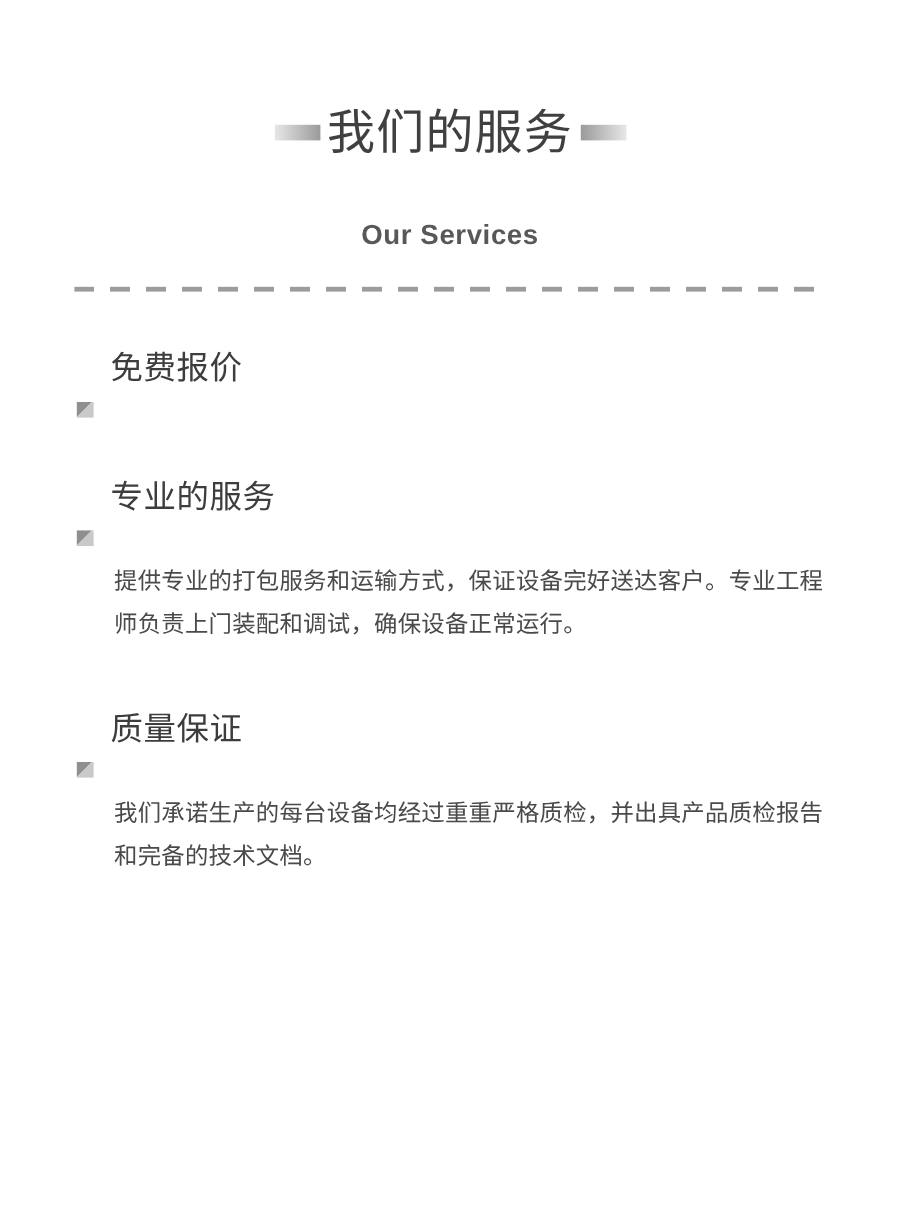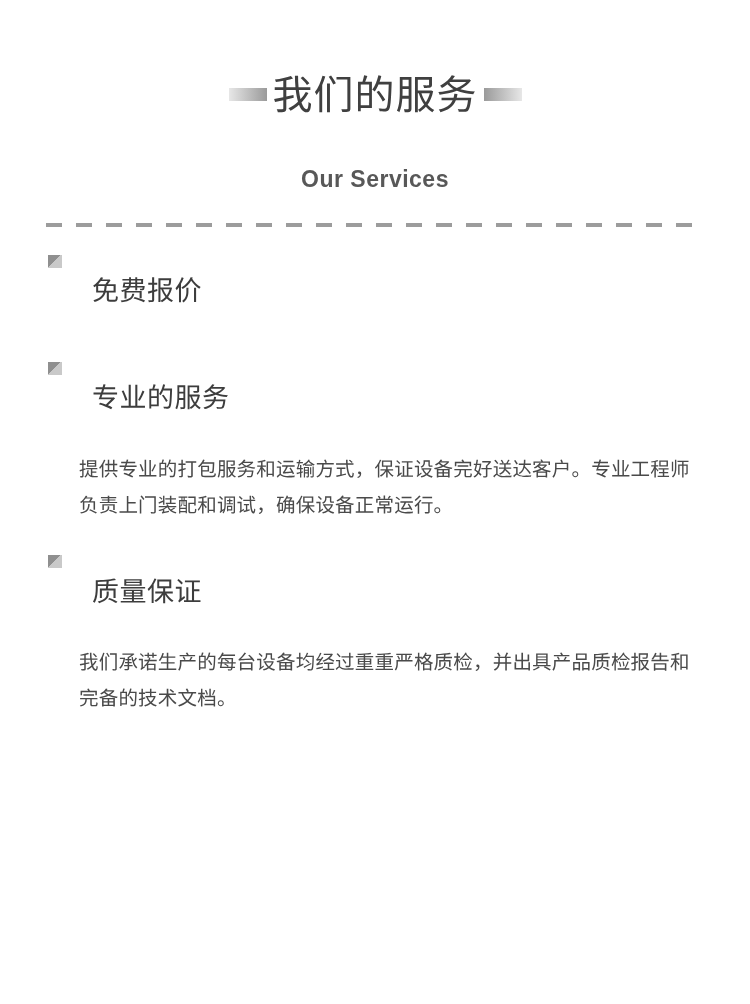--- a/index.html
+++ b/index.html
@@ -12,21 +12,21 @@
     width: 750px;
     height: 1004px;
     font-family: "Liberation Sans", "DejaVu Sans", sans-serif;
     color: #3a3a3a;
     overflow: hidden;
   }
   .page {
     width: 750px;
     height: 1004px;
     box-sizing: border-box;
-    padding: 0;
+    padding: 16px;
     position: relative;
   }
 
   
   .header {
     padding-top: 48px;
     text-align: center;
   }
   .title-wrap {
     display: inline-flex;
@@ -82,22 +82,22 @@
     padding: 0 48px 0 48px;
   }
   .section {
     margin-bottom: 30px;
   }
   .section:last-child {
     margin-bottom: 0;
   }
   .section-head {
     display: flex;
-    align-items: flex-start;
-    gap: 30px;
+    align-items: flex-end;
+    gap: 14px;
   }
   .bullet {
     width: 14px;
     height: 13px;
     flex: 0 0 auto;
     background: linear-gradient(135deg, #8f8f8f 0%, #8f8f8f 45%, #c9c9c9 46%, #c9c9c9 100%);
     position: relative;
     top: 2px;
   }
   .section-title {

